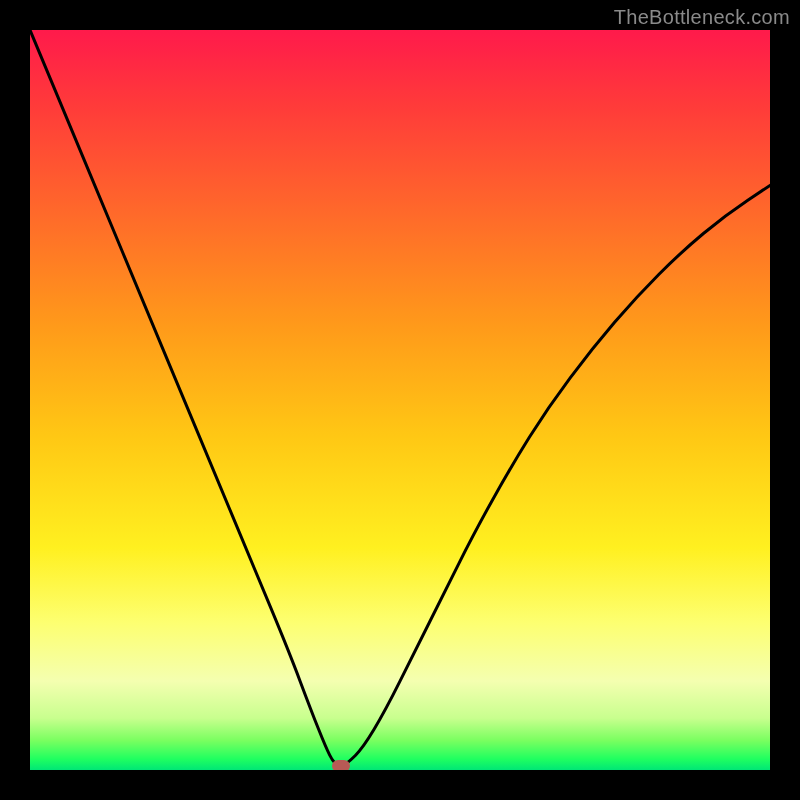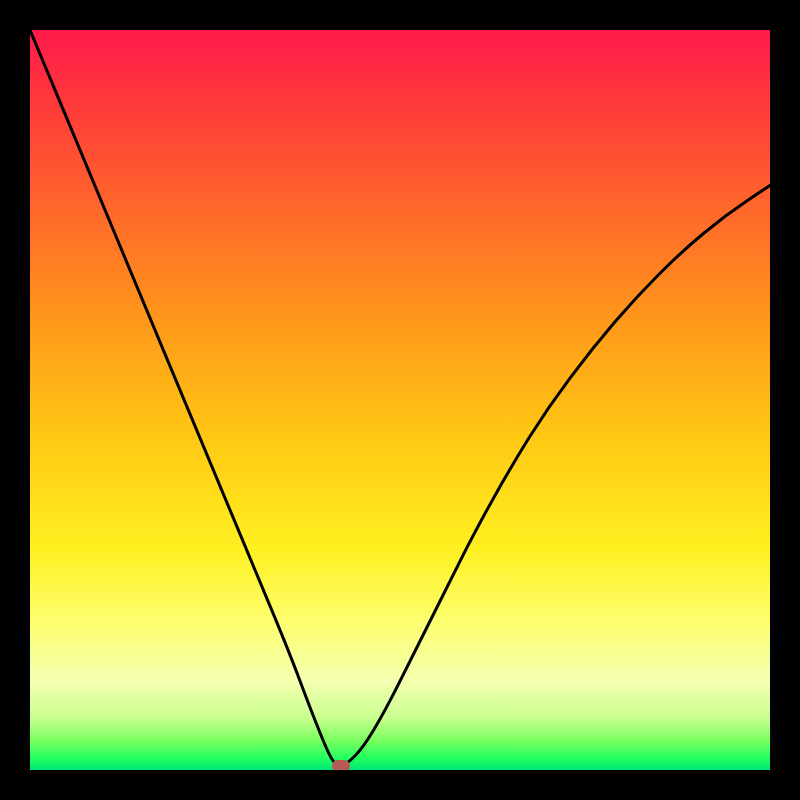--- a/index.html
+++ b/index.html
@@ -71,20 +71,21 @@
     border-radius: 6px;
     background: #b75a55;
     transform: translate(-50%, -50%);
   }
 </style>
 </head>
 <body>
 
 <div class="frame">
 
+  <div class="watermark">TheBottleneck.com</div>
 
   <div class="plot-area">
     <div class="gradient-bg"></div>
 
     <svg class="curve" viewBox="0 0 740 740" preserveAspectRatio="none">
       <path id="curve-path" d="M 0.00 0.00 Q 0.00 0.00 18.50 44.40 Q 37.00 88.80 55.50 133.20 Q 74.00 177.60 92.50 222.00 Q 111.00 266.40 129.50 310.80 Q 148.00 355.20 166.50 399.60 Q 185.00 444.00 203.50 488.40 Q 222.00 532.80 240.50 577.20 Q 259.00 621.60 270.10 651.20 Q 281.20 680.80 288.60 699.30 Q 296.00 717.80 299.70 725.20 Q 303.40 732.60 307.10 734.45 Q 310.80 736.30 314.50 734.45 Q 318.20 732.60 325.60 725.20 Q 333.00 717.80 344.10 699.30 Q 355.20 680.80 370.00 651.20 Q 384.80 621.60 399.60 592.00 Q 414.40 562.40 429.20 532.80 Q 444.00 503.20 462.50 469.90 Q 481.00 436.60 499.50 407.00 Q 518.00 377.40 540.20 347.80 Q 562.40 318.20 584.60 292.30 Q 606.80 266.40 629.00 244.20 Q 651.20 222.00 673.40 203.50 Q 695.60 185.00 717.80 170.20 T 740.00 155.40 " fill="none" stroke="#000" stroke-width="3" stroke-linecap="round" stroke-linejoin="round"></path>
     </svg>
 
     <div id="marker" class="marker" style="left: 310.8px; top: 736.3px; background: rgb(183, 90, 85);"></div>
   </div>

